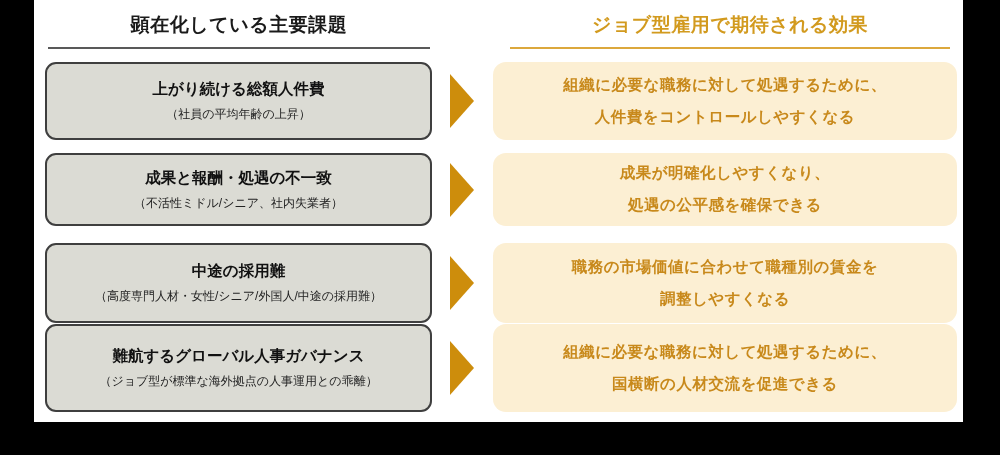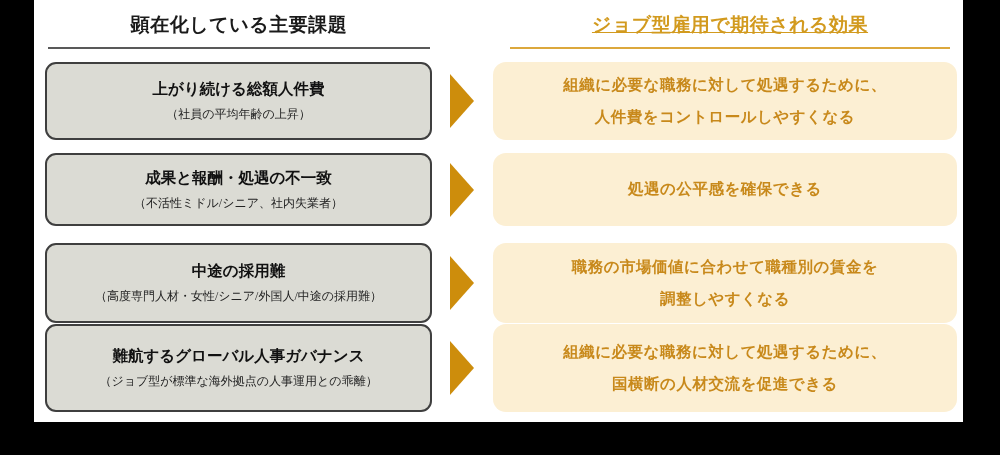--- a/index.html
+++ b/index.html
@@ -27,41 +27,39 @@
   }
   .col-header.left {
     left: 14px; width: 382px;
     color: #1a1a1a;
     border-bottom: 2px solid var(--left-underline, #595959);
   }
   .col-header.right {
     left: 476px; width: 440px;
     color: var(--header-gold, #d29a1e);
     border-bottom: 2px solid var(--gold-underline, #dca83c);
-    text-decoration: underline;
   }
   
   .row { position: absolute; left: 0; width: 100%; }
   .row1 { top: 62px;  height: 78px; }
   .row2 { top: 153px; height: 73px; }
   .row3 { top: 243px; height: 80px; }
   .row4 { top: 324px; height: 88px; }
 
   .issue-box {
     position: absolute;
     left: 11px; top: 0; width: 387px; height: 100%;
     background: var(--gray-bg, #dbdbd4);
     border: 2px solid var(--gray-border, #3f3f3f);
     border-radius: 11px;
     display: flex; flex-direction: column;
     align-items: center; justify-content: center;
     gap: 6px;
     text-align: center;
     padding: 4px 8px;
-    font-family: Liberation Serif, serif;
   }
   .issue-title { font-size: 15.5px; font-weight: bold; color: #111111; }
   .issue-sub   { font-size: 12px;   color: #222222; }
 
   .arrow {
     position: absolute;
     left: 416px; top: 50%;
     transform: translateY(-50%);
     width: 0; height: 0;
     border-top: 27px solid transparent;
@@ -106,20 +104,21 @@
     </div>
   </div>
 
   <div class="row row2">
     <div class="issue-box">
       <div class="issue-title">成果と報酬・処遇の不一致</div>
       <div class="issue-sub">（不活性ミドル/シニア、社内失業者）</div>
     </div>
     <div class="arrow"></div>
     <div class="effect-box">
+      <div class="effect-line">成果が明確化しやすくなり、</div>
       <div class="effect-line">処遇の公平感を確保できる</div>
     </div>
   </div>
 
   <div class="row row3">
     <div class="issue-box">
       <div class="issue-title">中途の採用難</div>
       <div class="issue-sub">（高度専門人材・女性/シニア/外国人/中途の採用難）</div>
     </div>
     <div class="arrow"></div>

